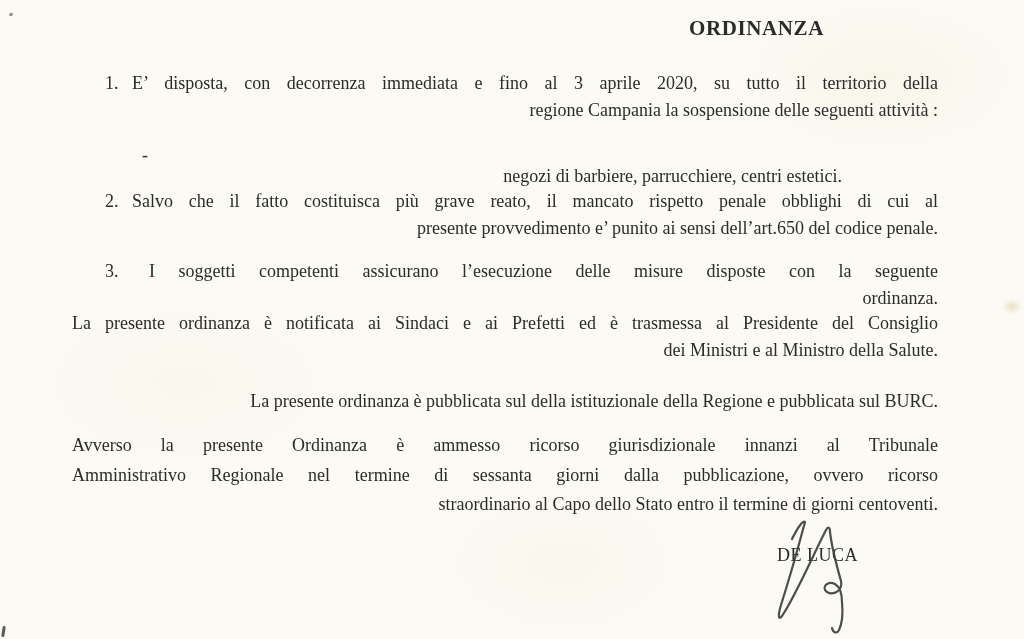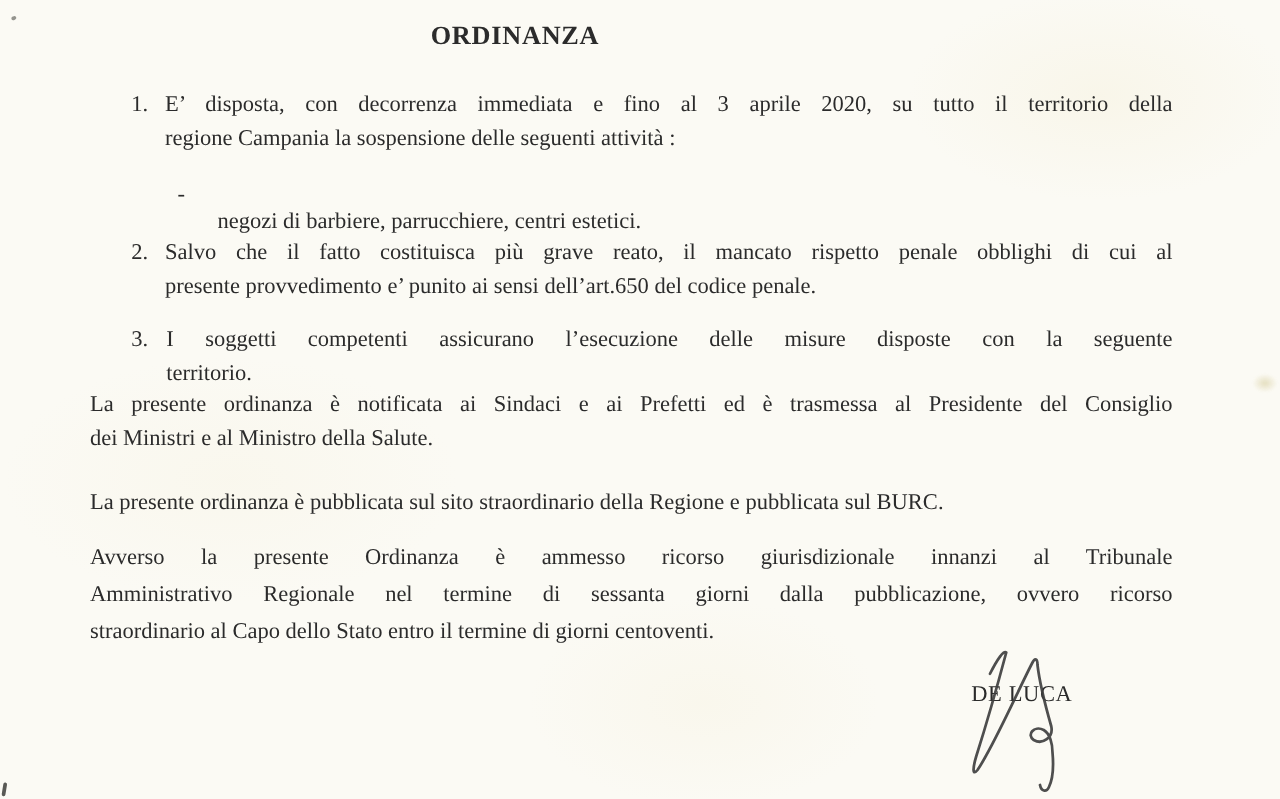--- a/index.html
+++ b/index.html
@@ -17,30 +17,30 @@
   .page{
     position:relative;width:1024px;height:639px;
     background:
       radial-gradient(220px 120px at 86% 12%, rgba(244,238,214,.35), transparent 70%),
       radial-gradient(260px 140px at 18% 60%, rgba(246,241,222,.30), transparent 70%),
       radial-gradient(200px 120px at 55% 88%, rgba(245,239,217,.28), transparent 70%),
       var(--paper);
   }
   .title{
     position:absolute;left:0;top:16px;width:824px;
-    text-align:center;font-weight:bold;font-size:21px;letter-spacing:.6px;
+    text-align:right;font-weight:bold;font-size:21px;letter-spacing:.6px;
     line-height:24px;
   }
   .block{position:absolute;font-size:18px;}
   .item{line-height:27px;}
   .num{position:absolute;left:0;top:0;}
   .itext{margin-left:27px;}
-  .itext3{margin-left:28px;}
+  .itext3{margin-left:44px;}
   .btext{margin-left:32px;margin-top:21px;}
-  .line{display:block;}
+  .line{display:block;text-align:right;}
   .jl{text-align:justify;text-align-last:justify;}
   .para{line-height:27px;}
   .para3{line-height:29.5px;}
   .sig-name{
     position:absolute;left:777px;top:544px;
     font-size:18px;letter-spacing:.5px;line-height:22px;
   }
   .sig-svg{position:absolute;left:730px;top:505px;width:180px;height:134px;}
   .speck-tl{
     position:absolute;left:9px;top:13px;width:4px;height:3px;
@@ -83,31 +83,31 @@
     <div class="itext">
       <span class="line jl">Salvo che il fatto costituisca più grave reato, il mancato rispetto penale obblighi di cui al</span>
       <span class="line">presente provvedimento e’ punito ai sensi dell’art.650 del codice penale.</span>
     </div>
   </div>
 
   <div class="block item" style="left:105px;top:258px;width:833px;">
     <span class="num">3.</span>
     <div class="itext3">
       <span class="line jl">I soggetti competenti assicurano l’esecuzione delle misure disposte con la seguente</span>
-      <span class="line">territorio.</span>
+      <span class="line">ordinanza.</span>
     </div>
   </div>
 
   <div class="block para" style="left:72px;top:310px;width:866px;">
     <span class="line jl">La presente ordinanza è notificata  ai Sindaci e ai Prefetti ed è trasmessa al Presidente del Consiglio</span>
     <span class="line">dei Ministri e al Ministro della Salute.</span>
   </div>
 
   <div class="block para" style="left:72px;top:388px;width:866px;">
-    <span class="line">La presente ordinanza è pubblicata sul sito straordinario della Regione e pubblicata sul BURC.</span>
+    <span class="line">La presente ordinanza è pubblicata sul della istituzionale della Regione e pubblicata sul BURC.</span>
   </div>
 
   <div class="block para3" style="left:72px;top:431px;width:866px;font-size:18px;">
     <span class="line jl">Avverso la presente Ordinanza è ammesso ricorso giurisdizionale innanzi al Tribunale</span>
     <span class="line jl">Amministrativo Regionale nel termine di sessanta giorni dalla pubblicazione, ovvero ricorso</span>
     <span class="line">straordinario al Capo dello Stato entro il termine di giorni centoventi.</span>
   </div>
 
   <div class="sig-name">DE LUCA</div>
 

